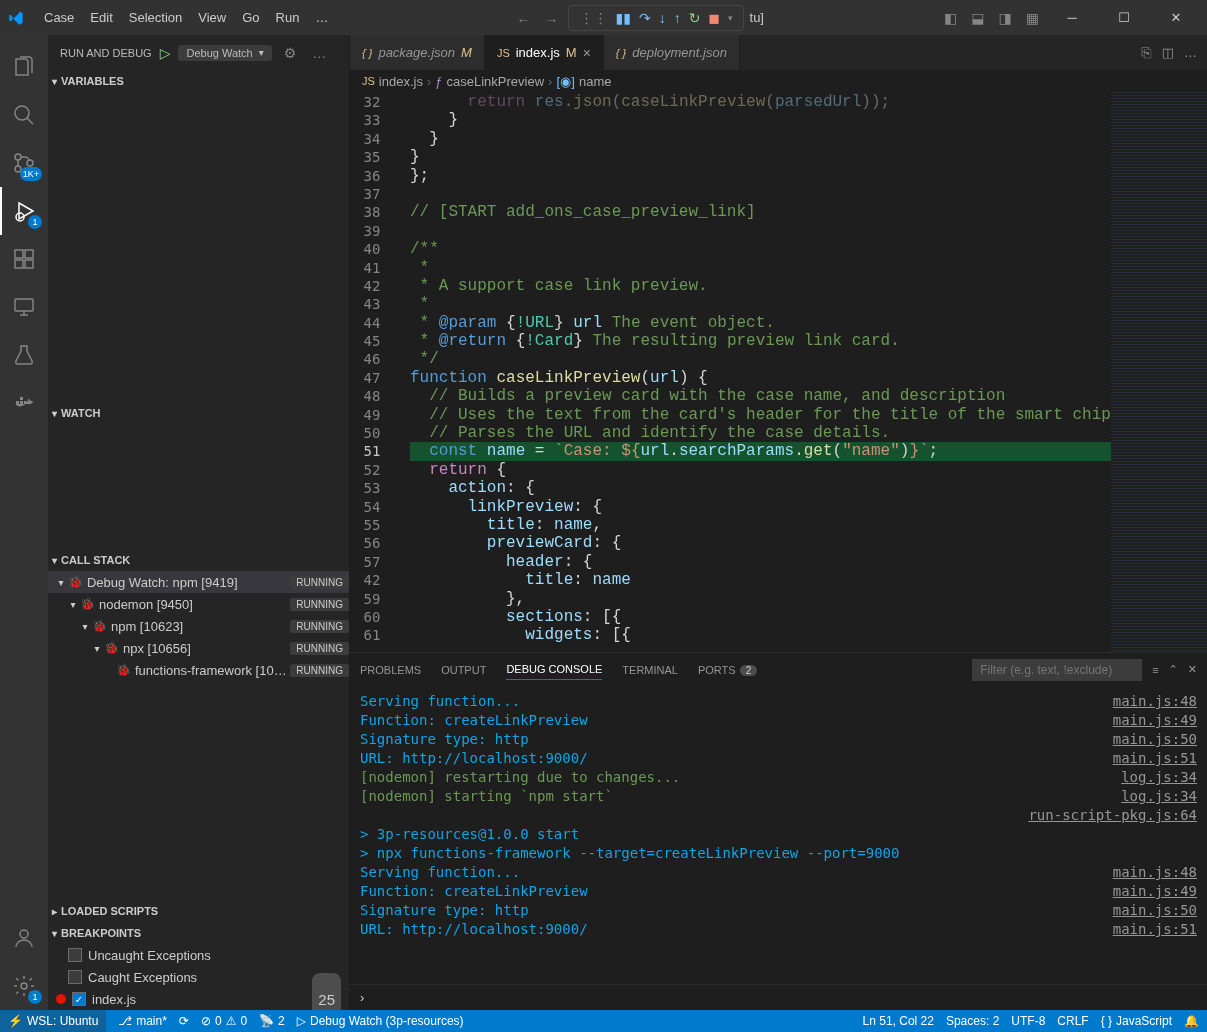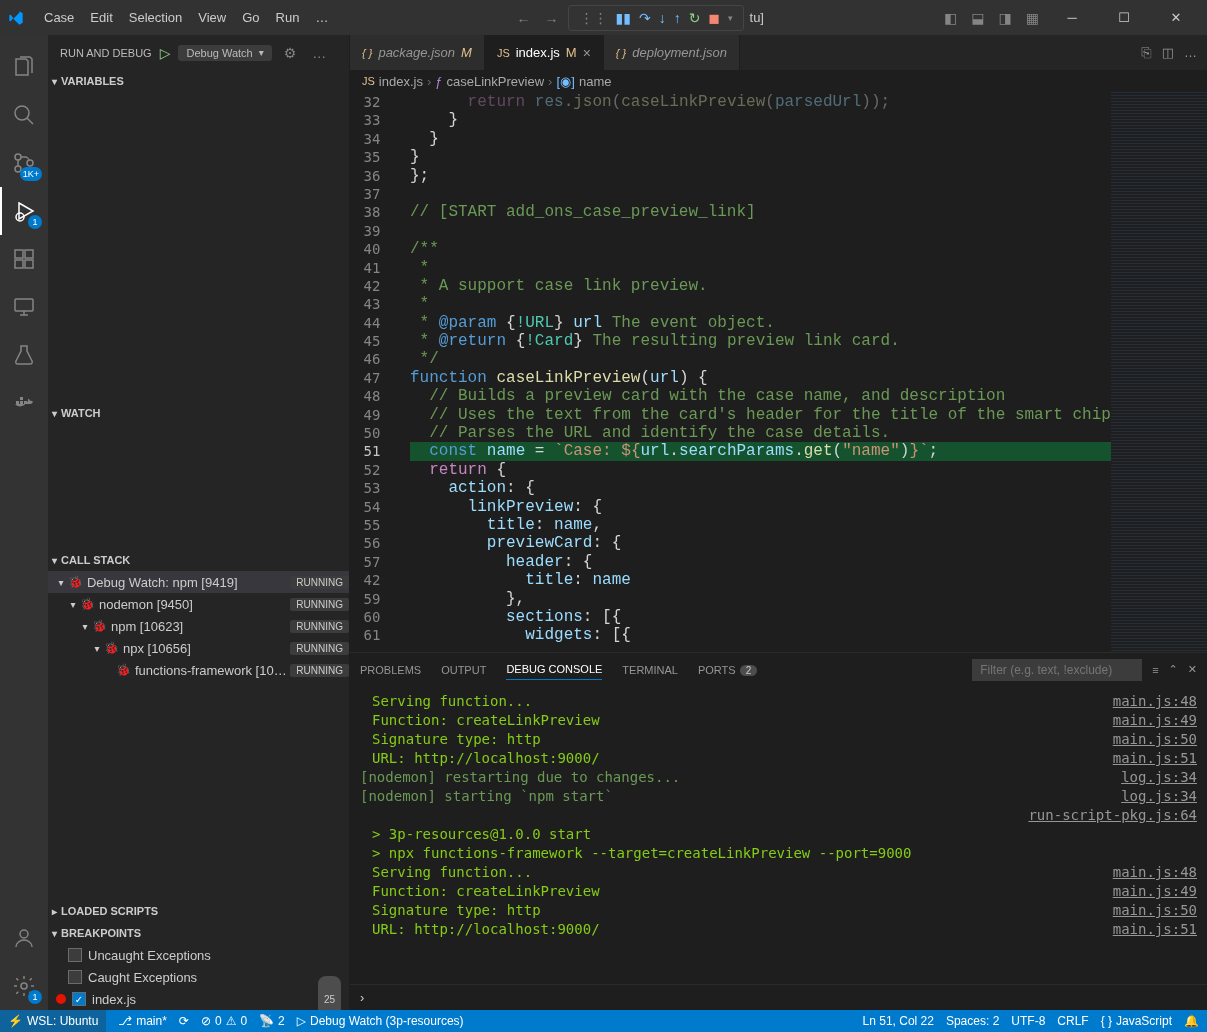--- a/index.html
+++ b/index.html
@@ -88,21 +88,21 @@
 }
 .bp-row {
   display: flex; align-items: center; height: 22px; padding-left: 20px; gap: 6px;
   font-size: 13px;
 }
 .bp-check { width: 14px; height: 14px; background: #3c3c3c; border: 1px solid #6b6b6b; }
 .bp-check.checked { background: #007acc; }
 .bp-dot { width: 10px; height: 10px; border-radius: 50%; background: #e51400; }
 .bp-count {
   margin-left: auto; margin-right: 8px; background: #4d4d4d; color: #ccc;
-  font-size: 10px; padding: 18px 6px; border-radius: 8px;
+  font-size: 15px; padding: 18px 6px; border-radius: 8px;
 }
 
 .editor-area { flex: 1; display: flex; flex-direction: column; background: #1e1e1e; min-width: 0; }
 .tabs-row { height: 35px; background: #252526; display: flex; align-items: stretch; }
 .tab {
   display: flex; align-items: center; padding: 0 12px; gap: 6px;
   background: #2d2d2d; color: #969696; font-size: 13px; cursor: pointer;
   border-right: 1px solid #1e1e1e;
   font-style: italic;
 }
@@ -159,21 +159,21 @@
   background: #3c3c3c; border: none; color: #ccc; padding: 4px 8px; width: 170px;
   font-size: 12px;
 }
 .console-body {
   flex: 1; overflow: auto; padding: 6px 10px;
   font-family: Consolas, monospace; font-size: 14px; line-height: 19px;
 }
 .con-line { display: flex; }
 .con-msg { flex: 1; }
 .con-src { color: #969696; text-decoration: underline; cursor: pointer; }
-.c-blue { color: #84cc16; margin-left: 12px; }
+.c-blue { color: #0ea5e9; }
 .c-green { color: #6a9955; }
 .console-input {
   height: 26px; display: flex; align-items: center; padding: 0 10px;
   border-top: 1px solid #2b2b2b; color: #cccccc;
 }
 
 .statusbar {
   height: 22px; background: #007acc; display: flex; align-items: center;
   color: #ffffff; font-size: 12px; padding: 0 8px; gap: 12px;
 }

